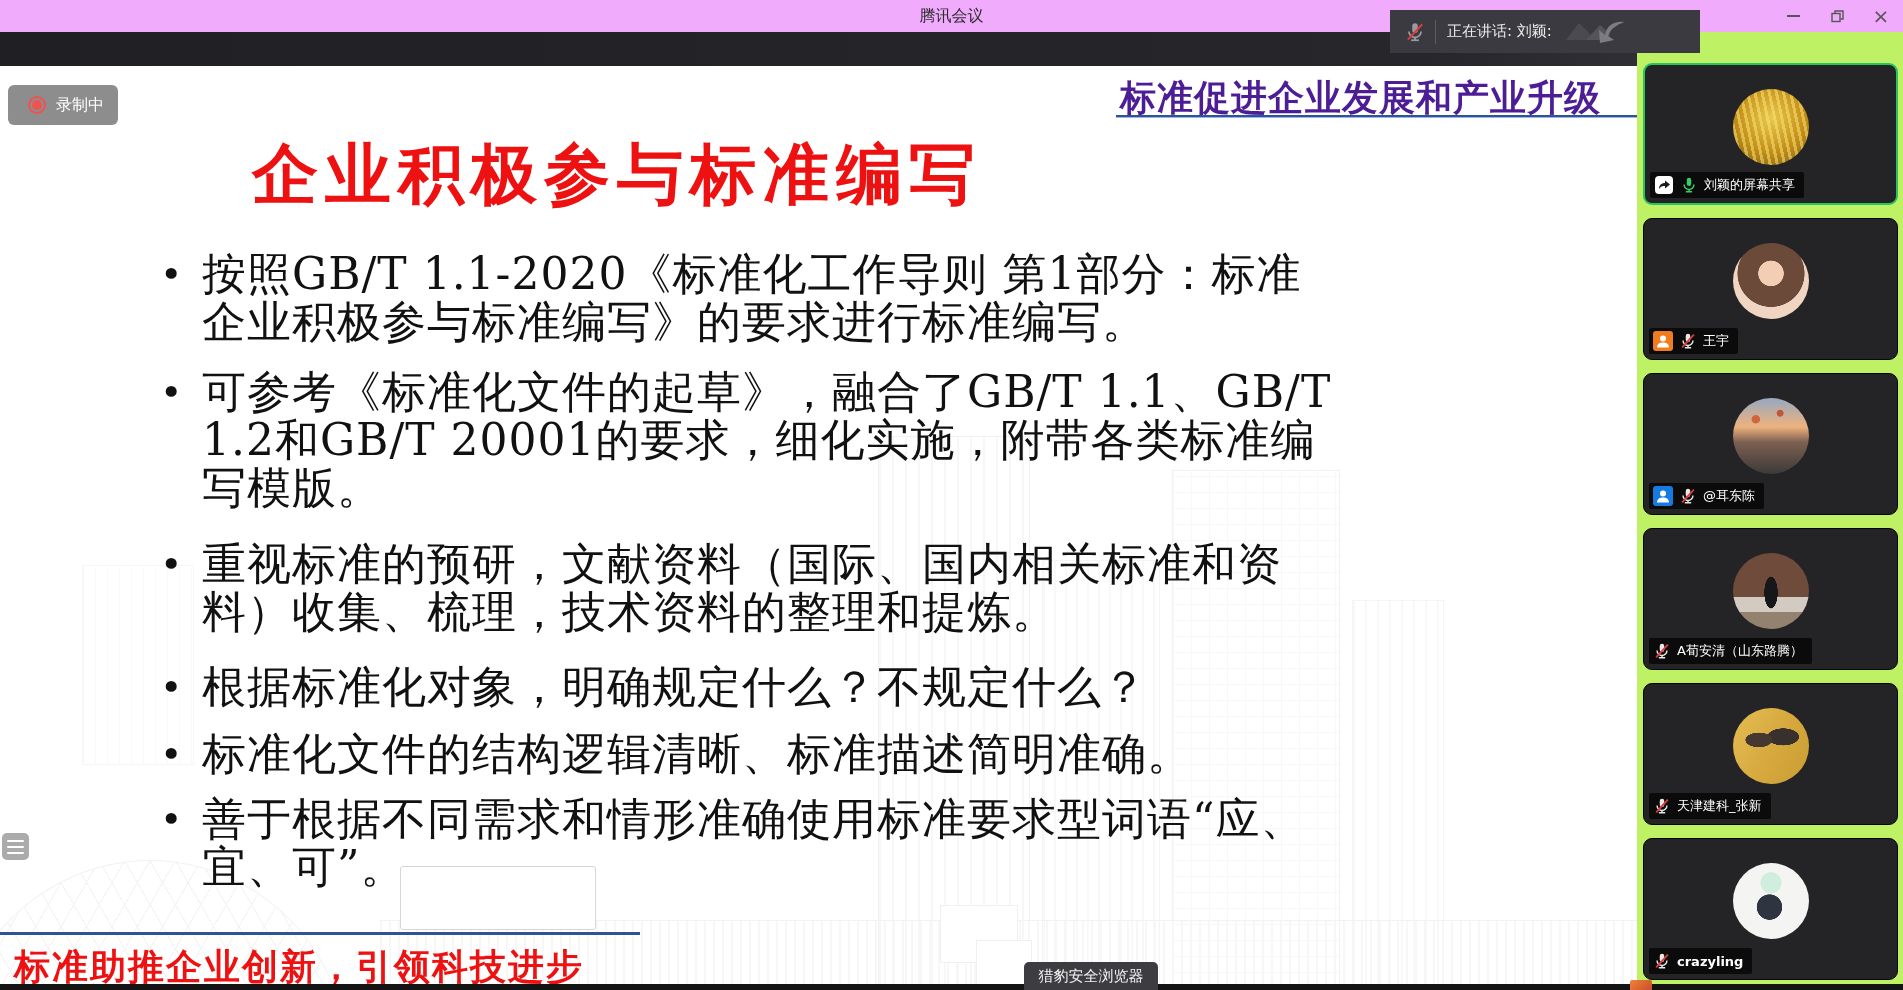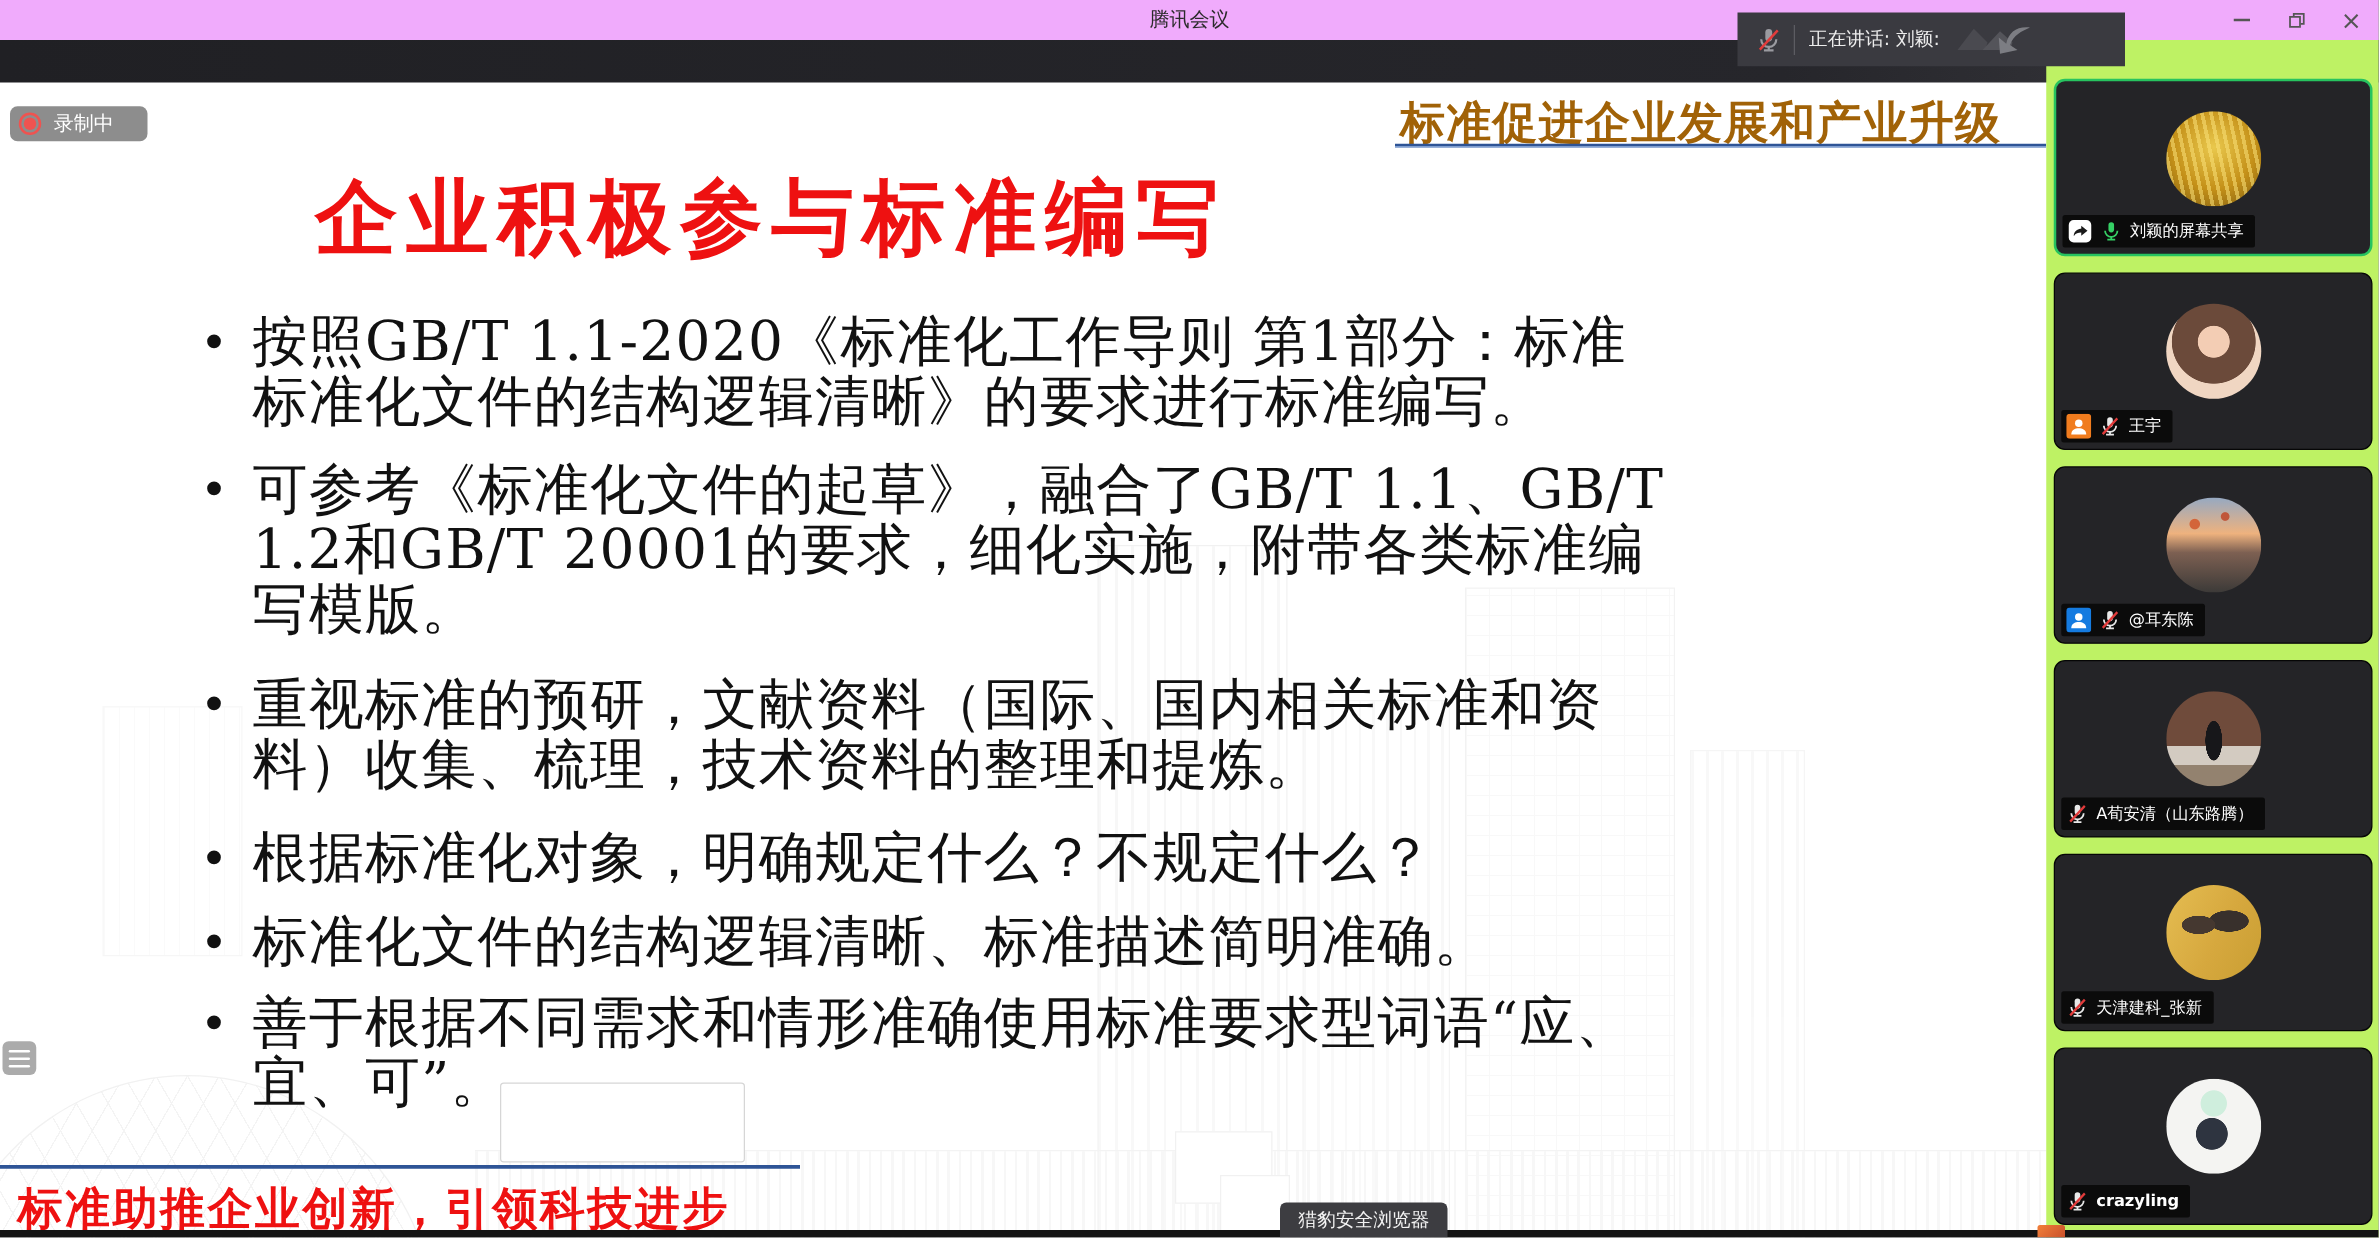--- a/index.html
+++ b/index.html
@@ -45,29 +45,29 @@
   .stripband { left:380px; top:854px; width:1257px; height:70px; border-top:1px solid #e9e9e9;
     background:repeating-linear-gradient(90deg,#f1f1f1 0 2px,transparent 2px 9px); }
   .boxA { left:940px; top:839px; width:78px; height:58px; background:#fff; border:1px solid #e5e5e5; }
   .boxB { left:976px; top:874px; width:56px; height:46px; background:#fff; border:1px solid #e5e5e5; }
   .dome { left:-50px; top:794px; width:400px; height:230px; border:1px solid #e6e6e6;
     border-radius:50% 50% 0 0 / 90% 90% 0 0;
     background:repeating-linear-gradient(60deg,#ebebeb 0 1px,transparent 1px 22px),
                repeating-linear-gradient(-60deg,#ebebeb 0 1px,transparent 1px 22px); }
 
   
-  .rec-badge { position:absolute; left:8px; top:19px; width:110px; height:28px; border-radius:6px;
-    background:rgba(135,135,135,.95); display:flex; align-items:center; padding-left:7px; gap:10px; z-index:8; }
+  .rec-badge { position:absolute; left:8px; top:19px; width:110px; height:40px; border-radius:6px;
+    background:rgba(135,135,135,.95); display:flex; align-items:center; padding-left:20px; gap:10px; z-index:8; }
   .rec-dot { width:18px; height:18px; border-radius:50%; border:2px solid #ef5350; display:flex; align-items:center; justify-content:center; }
   .rec-dot i { display:block; width:10px; height:10px; border-radius:50%; background:#ef5350; }
   .rec-text { color:#fff; font-size:16px; }
 
   
   .top-heading { position:absolute; left:1120px; top:8px; font-size:36px; font-weight:bold;
-    color:#a16207; letter-spacing:1px; white-space:nowrap; z-index:6; }
+    color:#4c1d95; letter-spacing:1px; white-space:nowrap; z-index:6; }
   .top-underline { position:absolute; left:1116px; top:49px; width:521px; height:3px; background:#2e5496;
     border-bottom:1px solid #9ab7e4; z-index:6; }
   .slide-title { position:absolute; left:252px; top:64px; font-size:66px; font-weight:bold;
     font-family:"DejaVu Serif", serif; color:#ee1111; letter-spacing:7px; white-space:nowrap; z-index:6; }
 
   .bullet { position:absolute; left:160px; display:flex; z-index:6; }
   .bullet .dot { width:42px; font-size:38px; line-height:48px; color:#111; font-family:"DejaVu Serif", serif; }
   .bullet .lines { font-size:44px; line-height:48px; color:#111; font-family:"DejaVu Serif", serif;
     letter-spacing:1px; white-space:nowrap; }
 
@@ -195,21 +195,21 @@
     <div class="top-heading">标准促进企业发展和产业升级</div>
     <div class="top-underline"></div>
 
     <div class="slide-title">企业积极参与标准编写</div>
 
     <div id="bullets">
         <div class="bullet" style="top: 184px;">
           <span class="dot">•</span>
           <div class="lines">
             <div>按照GB/T 1.1-2020《标准化工作导则 第1部分：标准</div>
-            <div>标准化文件的结构逻辑清晰》的要求进行标准编写。</div>
+            <div>企业积极参与标准编写》的要求进行标准编写。</div>
           </div>
         </div>
         <div class="bullet" style="top: 302px;">
           <span class="dot">•</span>
           <div class="lines">
             <div>可参考《标准化文件的起草》，融合了GB/T 1.1、GB/T</div>
             <div>1.2和GB/T 20001的要求，细化实施，附带各类标准编</div>
             <div>写模版。</div>
           </div>
         </div>

